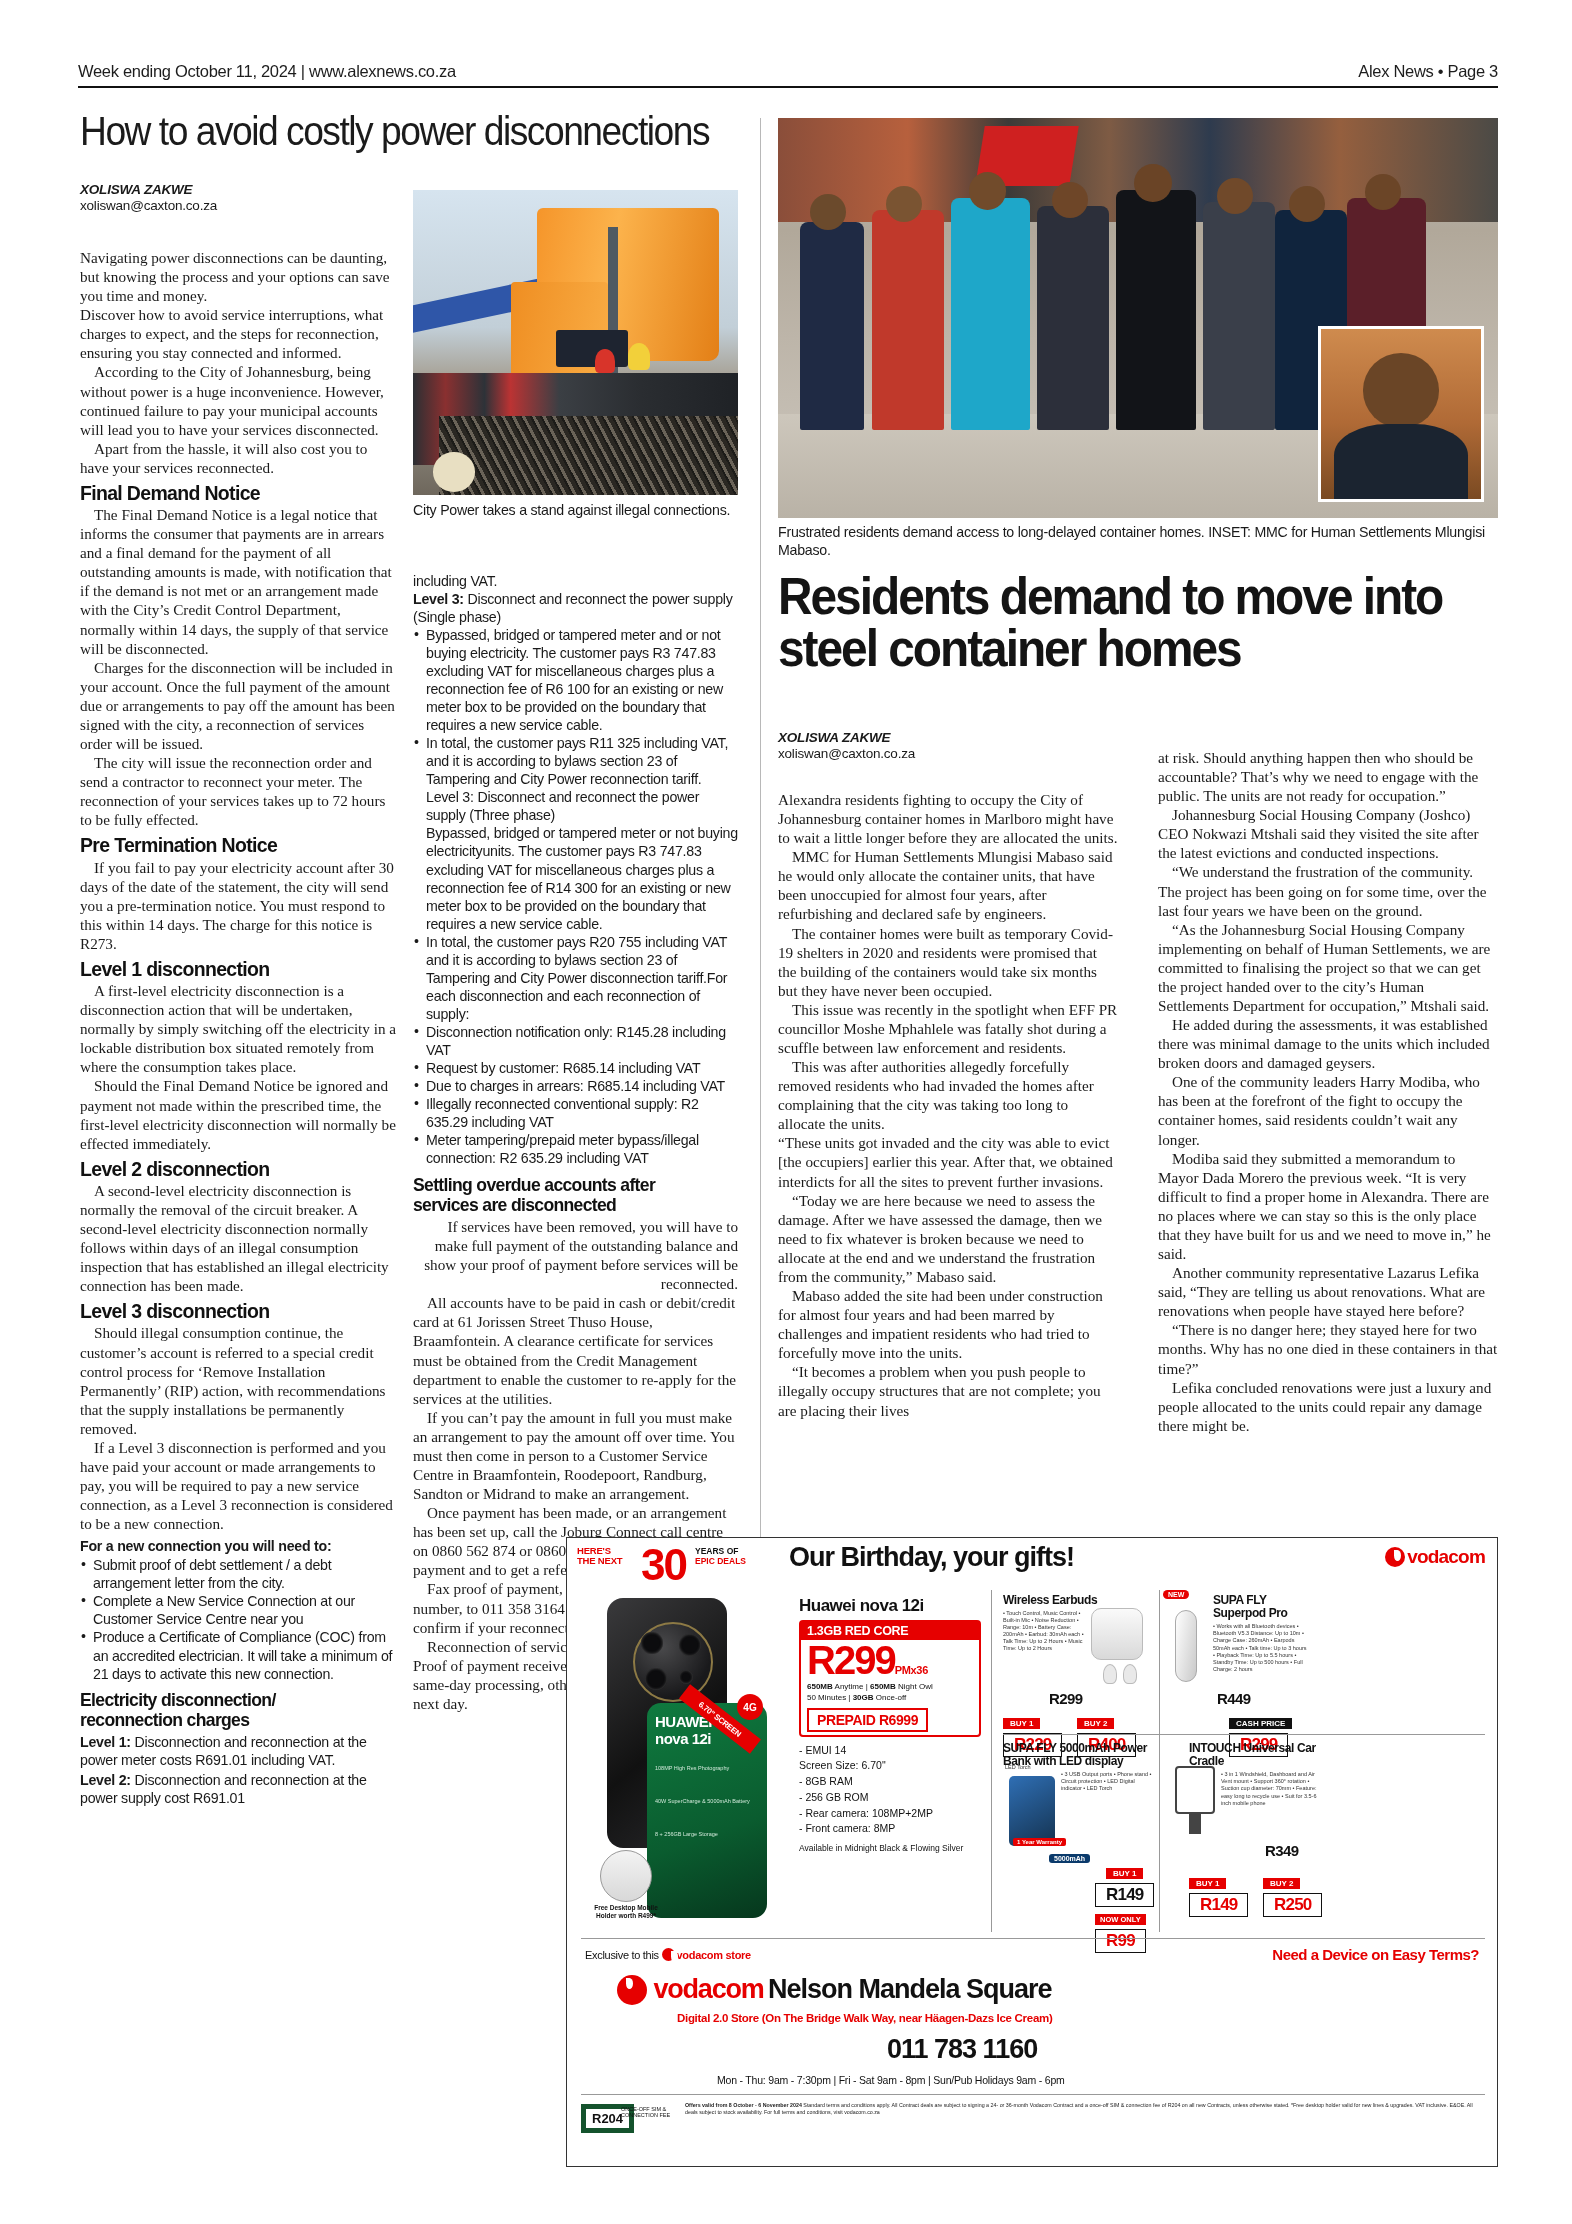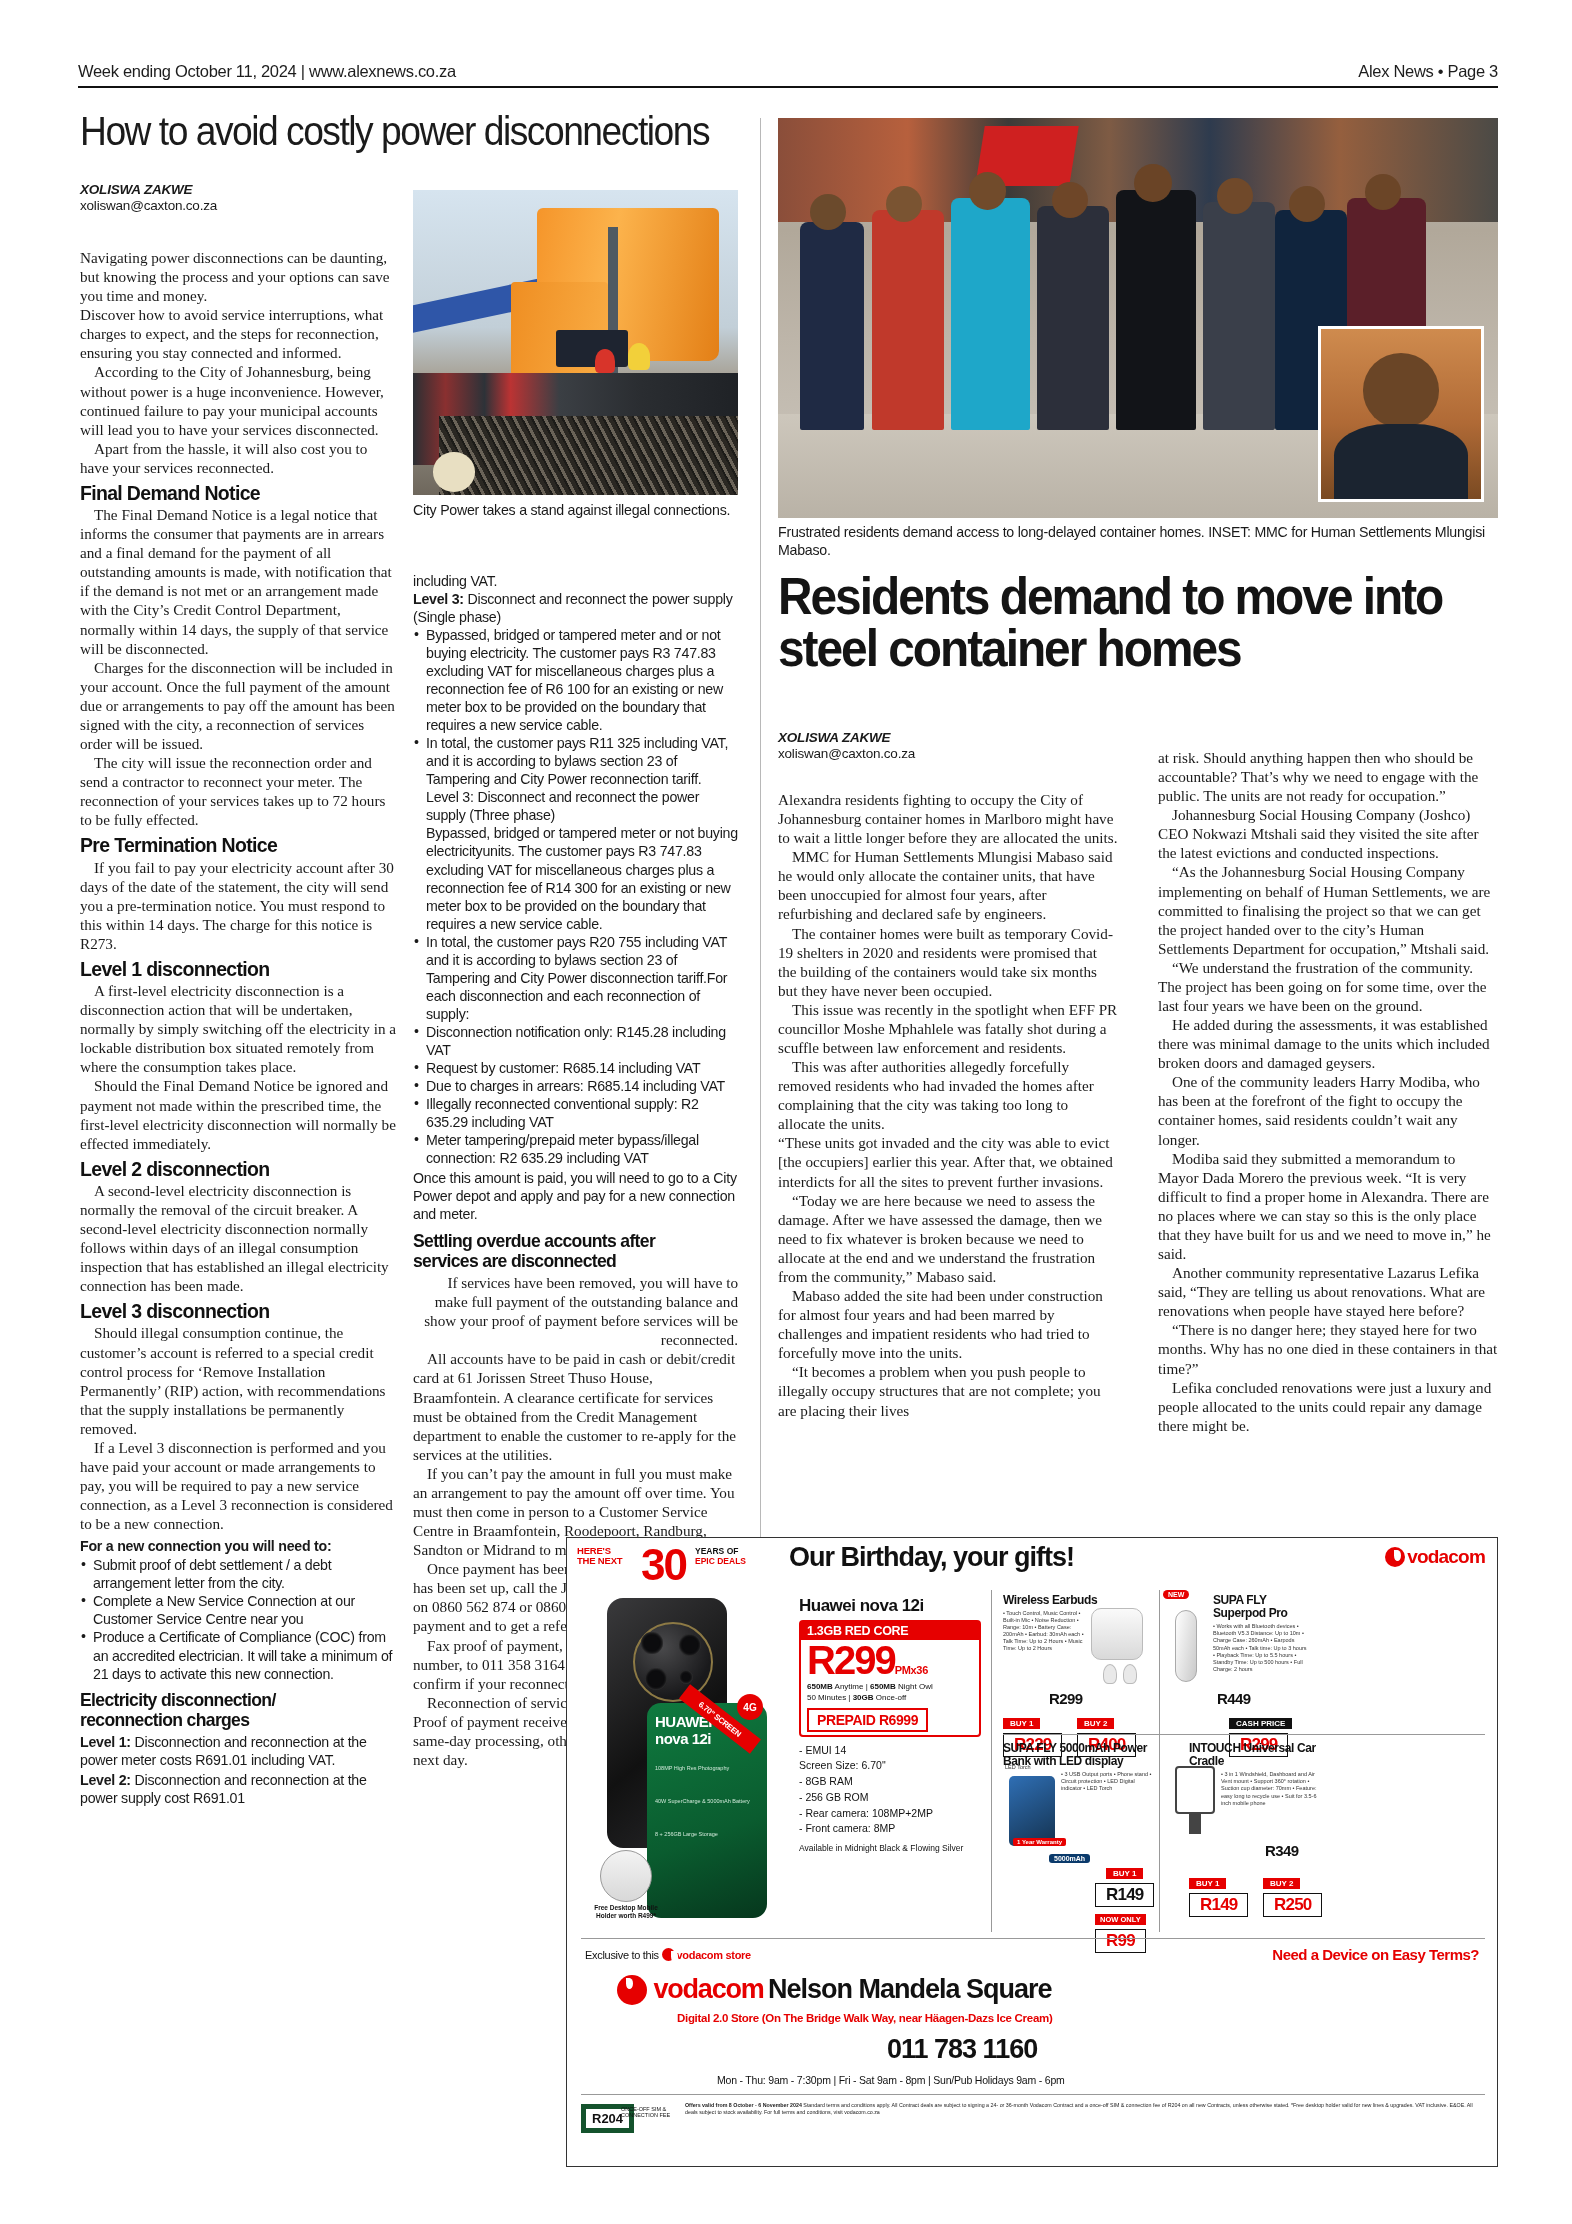--- a/index.html
+++ b/index.html
@@ -309,21 +309,20 @@
 Bypassed, bridged or tampered meter or not buying electricityunits. The customer pays R3 747.83 excluding VAT for miscellaneous charges plus a reconnection fee of R14 300 for an existing or new meter box to be provided on the boundary that requires a new service cable.</li>
       <li>In total, the customer pays R20 755 including VAT and it is according to bylaws section  23 of Tampering and City Power disconnection tariff.For each disconnection and each reconnection of supply:</li>
     </ul>
     <ul class="blist">
       <li>Disconnection notification only: R145.28 including VAT</li>
       <li>Request by customer: R685.14 including VAT</li>
       <li>Due to charges in arrears: R685.14 including VAT</li>
       <li>Illegally reconnected conventional supply: R2 635.29 including VAT</li>
       <li>Meter tampering/prepaid meter bypass/illegal connection: R2 635.29 including VAT</li>
     </ul>
-    <div class="sans-body" style="margin-top:2px;">Once this amount is paid, you will need to go to a City Power depot and apply and pay for a new connection and meter.</div>
     <div class="sub-head small" style="margin-top:8px;">Settling overdue accounts after services are disconnected</div>
     <p style="margin-top:2px;text-align:right;">If services have been removed, you will have to make full payment of the outstanding balance and show your proof of payment before services will be reconnected.</p>
     <p class="ind">All accounts have to be paid in cash or debit/credit card at 61 Jorissen Street Thuso House, Braamfontein. A clearance certificate for services must be obtained from the Credit Management department to enable the customer to re-apply for the services at the utilities.</p>
     <p class="ind">If you can’t pay the amount in full you must make an arrangement to pay the amount off over time. You must then come in person to a Customer Service Centre in Braamfontein, Roodepoort, Randburg, Sandton or Midrand to make an arrangement.</p>
     <p class="ind">Once payment has been made, or an arrangement has been set up, call the Joburg Connect call centre on 0860 562 874 or 0860-Jorburg to register your payment and to get a reference number.</p>
     <p class="ind">Fax proof of payment, with your reference number, to 011 358 3164. Call back in 30 minutes to confirm if your reconnection has been processed.</p>
     <p class="ind">Reconnection of services can take up to 72 hours. Proof of payment received before 16:30 will ensure same-day processing, otherwise, it will take place the next day.</p>
   </div>
 
   <div class="divider-v" style="left:760px;top:118px;height:1430px;"></div>
@@ -373,22 +372,22 @@
     <p class="ind">This was after authorities allegedly forcefully removed residents who had invaded the homes after complaining that the city was taking too long to allocate the units.</p>
     <p> “These units got invaded and the city was able to evict [the occupiers] earlier this year. After that, we obtained interdicts for all the sites to prevent further invasions.</p>
     <p class="ind">“Today we are here because we need to assess the damage. After we have assessed the damage, then we need to fix whatever is broken because we need to allocate at the end and we understand the frustration from the community,” Mabaso said.</p>
     <p class="ind">Mabaso added the site had been under construction for almost four years and had been marred by challenges and impatient residents who had tried to forcefully move into the units.</p>
     <p class="ind">“It becomes a problem when you push people to illegally occupy structures that are not complete; you are placing their lives</p>
   </div>
 
   <div class="col" style="left:1158px;top:748px;width:340px;">
     <p>at risk. Should anything happen then who should be accountable? That’s why we need to engage with the public. The units are not ready for occupation.”</p>
     <p class="ind">Johannesburg Social Housing Company (Joshco) CEO Nokwazi Mtshali said they visited the site after the latest evictions and conducted inspections.</p>
+    <p class="ind">“We understand the frustration of the community. The project has been going on for some time, over the last four years we have been on the ground.</p>
     <p class="ind">“As the Johannesburg Social Housing Company implementing on behalf of Human Settlements, we are committed to finalising the project so that we can get the project handed over to the city’s Human Settlements Department for occupation,” Mtshali said.</p>
-    <p class="ind">“We understand the frustration of the community. The project has been going on for some time, over the last four years we have been on the ground.</p>
     <p class="ind">He added during the assessments, it was established there was minimal damage to the units which included broken doors and damaged geysers.</p>
     <p class="ind">One of the community leaders Harry Modiba, who has been at the forefront of the fight to occupy the container homes, said residents couldn’t wait any longer.</p>
     <p class="ind">Modiba said they submitted a memorandum to Mayor Dada Morero the previous week. “It is very difficult to find a proper home in Alexandra. There are no places where we can stay so this is the only place that they have built for us and we need to move in,” he said.</p>
     <p class="ind">Another community representative Lazarus Lefika said, “They are telling us about renovations. What are renovations when people have stayed here before?</p>
     <p class="ind">“There is no danger here; they stayed here for two months. Why has no one died in these containers in that time?”</p>
     <p class="ind">Lefika concluded renovations were just a luxury and people allocated to the units could repair any damage there might be.</p>
   </div>
 
   <div class="ad-box">
 

